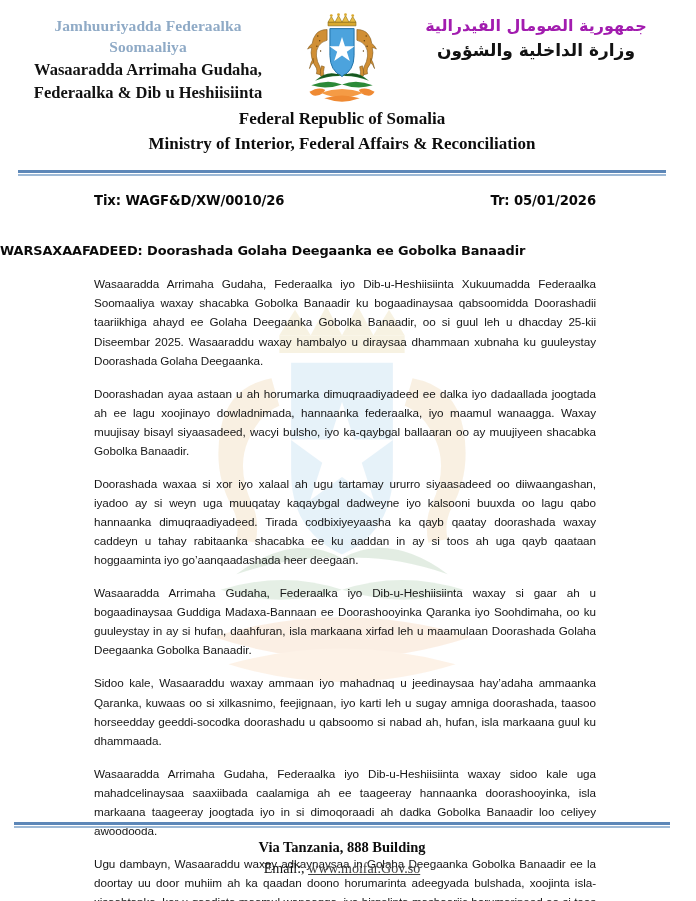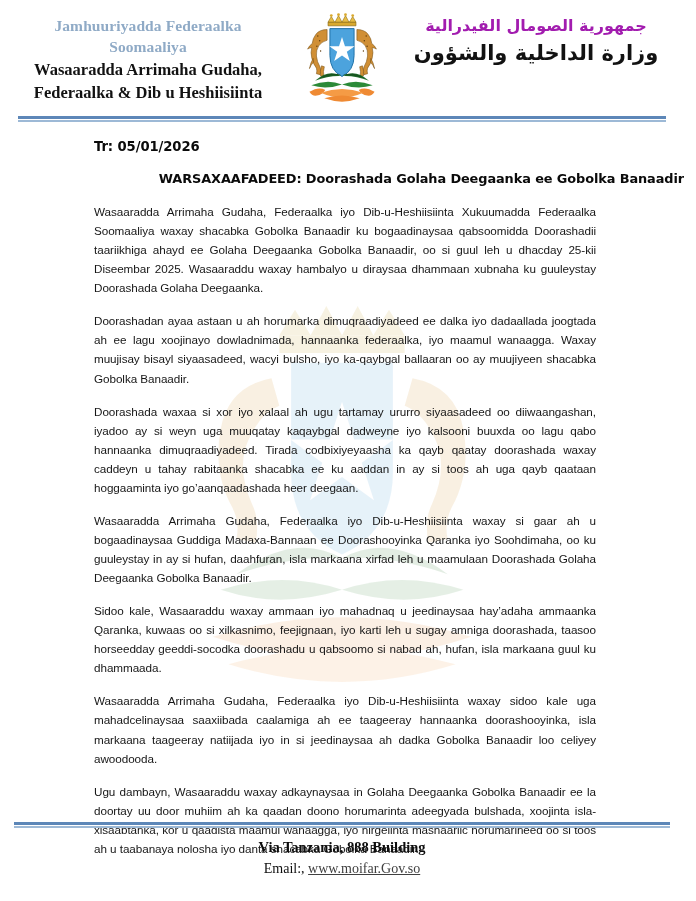--- a/index.html
+++ b/index.html
@@ -74,21 +74,21 @@
   .lh-line-ar-1 {
     font-family: "DejaVu Sans", sans-serif;
     font-weight: bold;
     font-size: 16px;
     color: #a21caf;
     line-height: 1.5;
   }
   .lh-line-ar-2, .lh-line-ar-3 {
     font-family: "DejaVu Sans", sans-serif;
     font-weight: bold;
-    font-size: 21px;
+    font-size: 17px;
     color: #121212;
     line-height: 1.5;
   }
 
   .emblem-wrap {
     width: 112px;
     display: flex;
     justify-content: center;
     align-items: flex-start;
     padding-top: 2px;
@@ -141,22 +141,22 @@
     font-weight: bold;
     font-size: 13.2px;
     color: #0a0a0a;
     letter-spacing: -0.1px;
   }
 
   
   .doc-title {
     position: relative;
     z-index: 2;
-    text-align: right;
-    margin-top: 17px;
+    text-align: left;
+    margin-top: 35px;
     font-family: "DejaVu Sans", sans-serif;
     font-weight: bold;
     font-size: 12.9px;
     color: #0a0a0a;
     letter-spacing: -0.1px;
   }
 
   
   .body-copy {
     position: relative;
@@ -310,40 +310,45 @@
         <path d="M72 190 q38 -12 76 0 q-38 14 -76 0 z" fill="#ef8a33"></path>
       </svg>
     </div>
 
     <div class="lh-right">
       <div class="lh-line-ar-1">جمهورية الصومال الفيدرالية</div>
       <div class="lh-line-ar-2">وزارة الداخلية والشؤون</div>
     </div>
   </div>
 
+  <div class="lh-bottom">
+    <div>Federal Republic of Somalia</div>
+    <div>Ministry of Interior, Federal Affairs &amp; Reconciliation</div>
+  </div>
 
   <div class="divider">
     <div class="bar-top"></div>
     <div class="bar-gap"></div>
     <div class="bar-bot"></div>
   </div>
 
   <div class="refline">
+    <span>Tix: WAGF&amp;D/XW/0010/26</span>
     <span>Tr: 05/01/2026</span>
   </div>
 
   <div class="doc-title">WARSAXAAFADEED: Doorashada Golaha Deegaanka ee Gobolka Banaadir</div>
 
   <div class="body-copy">
     <p>Wasaaradda Arrimaha Gudaha, Federaalka iyo Dib-u-Heshiisiinta Xukuumadda Federaalka Soomaaliya waxay shacabka Gobolka Banaadir ku bogaadinaysaa qabsoomidda Doorashadii taariikhiga ahayd ee Golaha Deegaanka Gobolka Banaadir, oo si guul leh u dhacday 25-kii Diseembar 2025. Wasaaraddu waxay hambalyo u diraysaa dhammaan xubnaha ku guuleystay Doorashada Golaha Deegaanka.</p>
     <p>Doorashadan ayaa astaan u ah horumarka dimuqraadiyadeed ee dalka iyo dadaallada joogtada ah ee lagu xoojinayo dowladnimada, hannaanka federaalka, iyo maamul wanaagga. Waxay muujisay bisayl siyaasadeed, wacyi bulsho, iyo ka-qaybgal ballaaran oo ay muujiyeen shacabka Gobolka Banaadir.</p>
     <p>Doorashada waxaa si xor iyo xalaal ah ugu tartamay ururro siyaasadeed oo diiwaangashan, iyadoo ay si weyn uga muuqatay kaqaybgal dadweyne iyo kalsooni buuxda oo lagu qabo hannaanka dimuqraadiyadeed. Tirada codbixiyeyaasha ka qayb qaatay doorashada waxay caddeyn u tahay rabitaanka shacabka ee ku aaddan in ay si toos ah uga qayb qaataan hoggaaminta iyo go’aanqaadashada heer deegaan.</p>
     <p>Wasaaradda Arrimaha Gudaha, Federaalka iyo Dib-u-Heshiisiinta waxay si gaar ah u bogaadinaysaa Guddiga Madaxa-Bannaan ee Doorashooyinka Qaranka iyo Soohdimaha, oo ku guuleystay in ay si hufan, daahfuran, isla markaana xirfad leh u maamulaan Doorashada Golaha Deegaanka Gobolka Banaadir.</p>
     <p>Sidoo kale, Wasaaraddu waxay ammaan iyo mahadnaq u jeedinaysaa hay’adaha ammaanka Qaranka, kuwaas oo si xilkasnimo, feejignaan, iyo karti leh u sugay amniga doorashada, taasoo horseedday geeddi-socodka doorashadu u qabsoomo si nabad ah, hufan, isla markaana guul ku dhammaada.</p>
-    <p>Wasaaradda Arrimaha Gudaha, Federaalka iyo Dib-u-Heshiisiinta waxay sidoo kale uga mahadcelinaysaa saaxiibada caalamiga ah ee taageeray hannaanka doorashooyinka, isla markaana taageeray natiijada iyo in si jeedinaysaa ah dadka Gobolka Banaadir loo celiyey awoodooda.</p>
+    <p>Wasaaradda Arrimaha Gudaha, Federaalka iyo Dib-u-Heshiisiinta waxay sidoo kale uga mahadcelinaysaa saaxiibada caalamiga ah ee taageeray hannaanka doorashooyinka, isla markaana taageeray joogtada iyo in si dimoqoraadi ah dadka Gobolka Banaadir loo celiyey awoodooda.</p>
     <p>Ugu dambayn, Wasaaraddu waxay adkaynaysaa in Golaha Deegaanka Gobolka Banaadir ee la doortay uu door muhiim ah ka qaadan doono horumarinta adeegyada bulshada, xoojinta isla-xisaabtanka, kor u qaadista maamul wanaagga, iyo hirgelinta mashaariic horumarineed oo si toos ah u taabanaya nolosha iyo danta shacabka Gobolka Banaadir.</p>
   </div>
 
   <div class="footer">
     <div class="footer-rule">
       <div class="fbar-top"></div>
       <div class="fbar-gap"></div>
       <div class="fbar-bot"></div>
     </div>
     <div class="footer-text">

